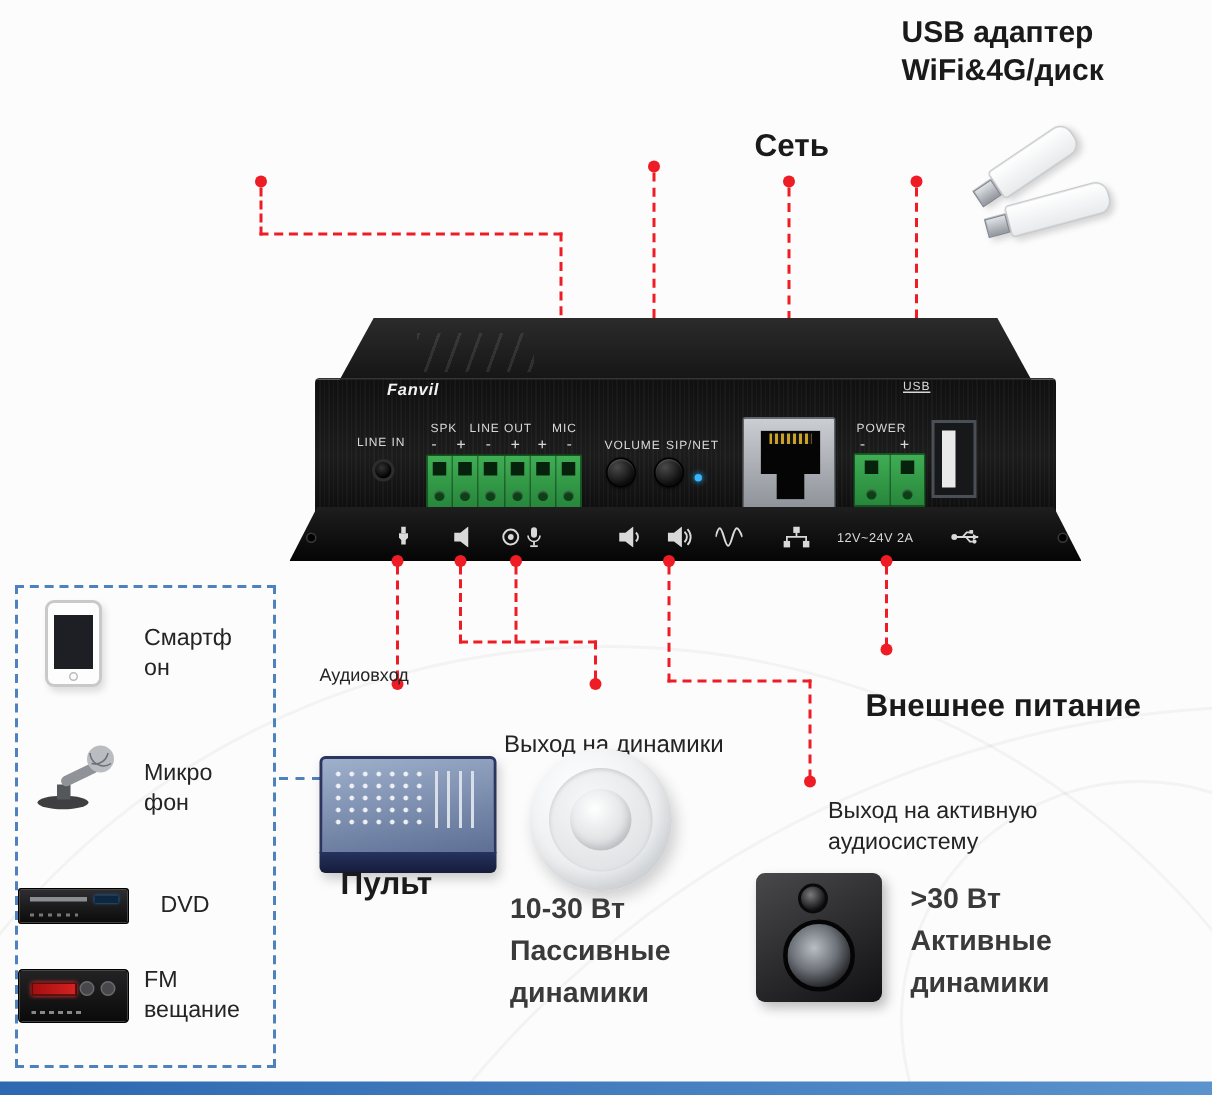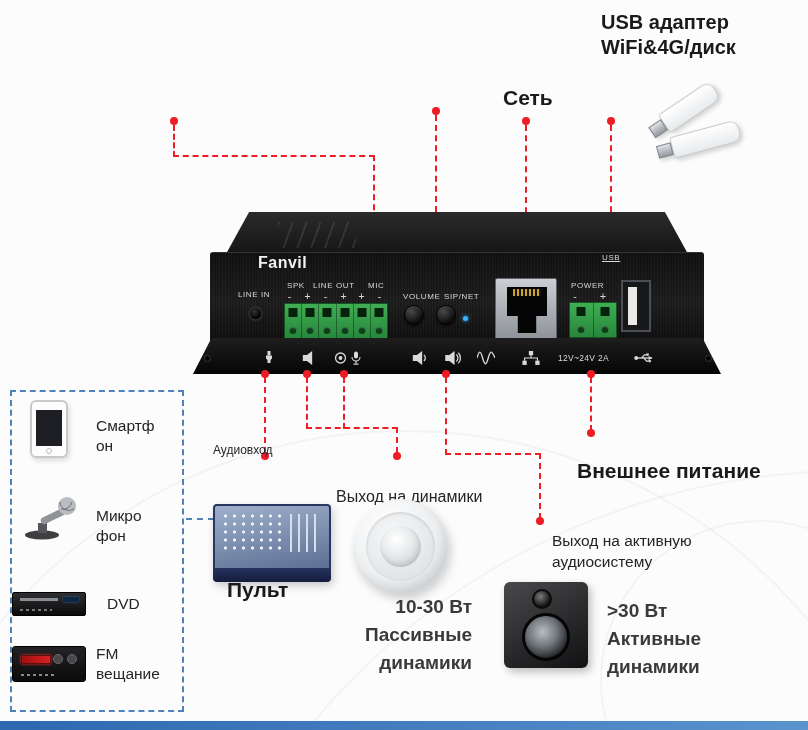--- a/index.html
+++ b/index.html
@@ -16,21 +16,21 @@
   .dot{position:absolute;width:8px;height:8px;border-radius:50%;background:var(--red);}
 
   
   .device{position:absolute;left:193px;top:210px;width:528px;height:164px;}
   .lid{position:absolute;left:33px;top:2px;width:462px;height:42px;background:linear-gradient(180deg,#2b2b2b,#151515);clip-path:polygon(5% 0,95% 0,100% 100%,0 100%);}
   .vents{position:absolute;left:52px;top:10px;width:78px;height:26px;background:repeating-linear-gradient(110deg,rgba(255,255,255,.09) 0 2px,rgba(0,0,0,0) 2px 13px);}
   .dbody{position:absolute;left:17px;top:42px;width:494px;height:92px;background:linear-gradient(180deg,#101010 0%,#1c1c1c 55%,#0d0d0d 100%);background-blend-mode:normal;border-radius:3px;border-top:1px solid #343434;
          background-image:repeating-linear-gradient(90deg,rgba(255,255,255,.03) 0 1px,rgba(0,0,0,0) 1px 3px),linear-gradient(180deg,#101010 0%,#1c1c1c 55%,#0d0d0d 100%);}
   .dbase{position:absolute;left:0;top:128px;width:528px;height:36px;background:linear-gradient(180deg,#1e1e1e,#050505);clip-path:polygon(3.5% 0,96.5% 0,100% 100%,0 100%);box-shadow:0 8px 14px rgba(0,0,0,.18);}
   .screw{position:absolute;width:7px;height:7px;border-radius:50%;background:#000;border:1px solid #3a3a3a;}
-  .fanvil{position:absolute;font-weight:bold;font-size:16px;color:#f2f2f2;letter-spacing:.5px;}
+  .fanvil{position:absolute;font-style:italic;font-weight:bold;font-size:11px;color:#f2f2f2;letter-spacing:.5px;}
   .plabel{position:absolute;color:#d8d8d8;font-size:8px;letter-spacing:.6px;white-space:nowrap;}
   .pol{position:absolute;color:#d8d8d8;font-size:10px;font-family:"DejaVu Sans Mono",monospace;letter-spacing:3px;text-align:center;white-space:nowrap;}
   .tblock{position:absolute;display:flex;background:linear-gradient(180deg,#3fae54,#27863b);border:1px solid #14551f;border-radius:1px;}
   .tcell{flex:1;position:relative;border-right:1px solid rgba(0,0,0,.35);}
   .tcell:last-child{border-right:none;}
   .tcell::before{content:"";position:absolute;left:50%;top:4px;transform:translateX(-50%);width:9px;height:9px;background:#06220c;}
   .tcell::after{content:"";position:absolute;left:50%;bottom:4px;transform:translateX(-50%);width:7px;height:7px;border-radius:50%;background:#0d4016;box-shadow:inset 0 1px 1px rgba(255,255,255,.25);}
   .jack{position:absolute;width:15px;height:15px;border-radius:50%;background:radial-gradient(circle at 40% 35%,#333,#000 70%);border:2px solid #2d2d2d;}
   .pbtn{position:absolute;width:20px;height:20px;border-radius:50%;background:radial-gradient(circle at 35% 30%,#4a4a4a,#0c0c0c 70%);border:1px solid #000;box-shadow:0 1px 2px rgba(0,0,0,.6),inset 0 1px 1px rgba(255,255,255,.15);}
   .led{position:absolute;width:5px;height:5px;border-radius:50%;background:#35b6ff;box-shadow:0 0 4px #35b6ff;}
@@ -310,26 +310,26 @@
       <div class="mx-sliders"></div>
     </div>
     <div class="mx-btm"></div>
   </div>
   <div class="callout" style="left:227px;top:578px;font-size:21px;">Пульт</div>
 
   <div class="cspk">
     <div class="cring"></div>
     <div class="cdome"></div>
   </div>
-  <div class="callout" style="left:340px;top:593px;width:132px;text-align:right;font-size:19px;line-height:28px;color:#3a3a3a;">10-30 Вт
+  <div class="callout" style="left:340px;top:593px;width:132px;text-align:left;font-size:19px;line-height:28px;color:#3a3a3a;">10-30 Вт
 Пассивные
 динамики</div>
 
   <div class="aspk">
     <div class="tw"></div>
     <div class="wf"></div>
   </div>
-  <div class="callout" style="left:607px;top:586px;font-size:19px;line-height:28px;color:#3a3a3a;margin-top:11px;">&gt;30 Вт
+  <div class="callout" style="left:607px;top:586px;font-size:19px;line-height:28px;color:#3a3a3a;">&gt;30 Вт
 Активные
 динамики</div>
 
   <div class="botbar"></div>
 </div>
 
 </body></html>

